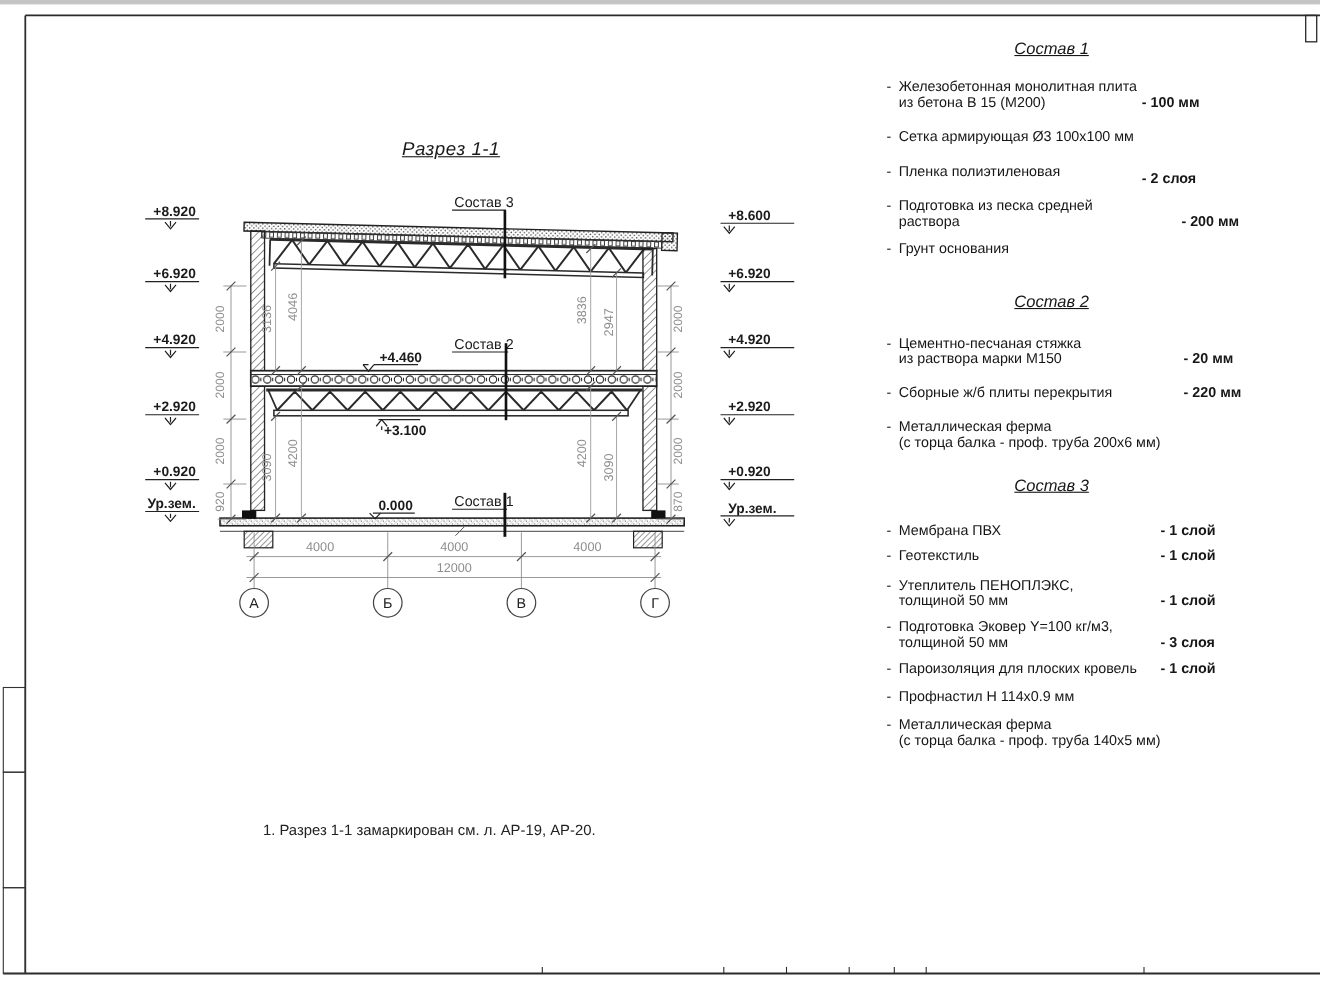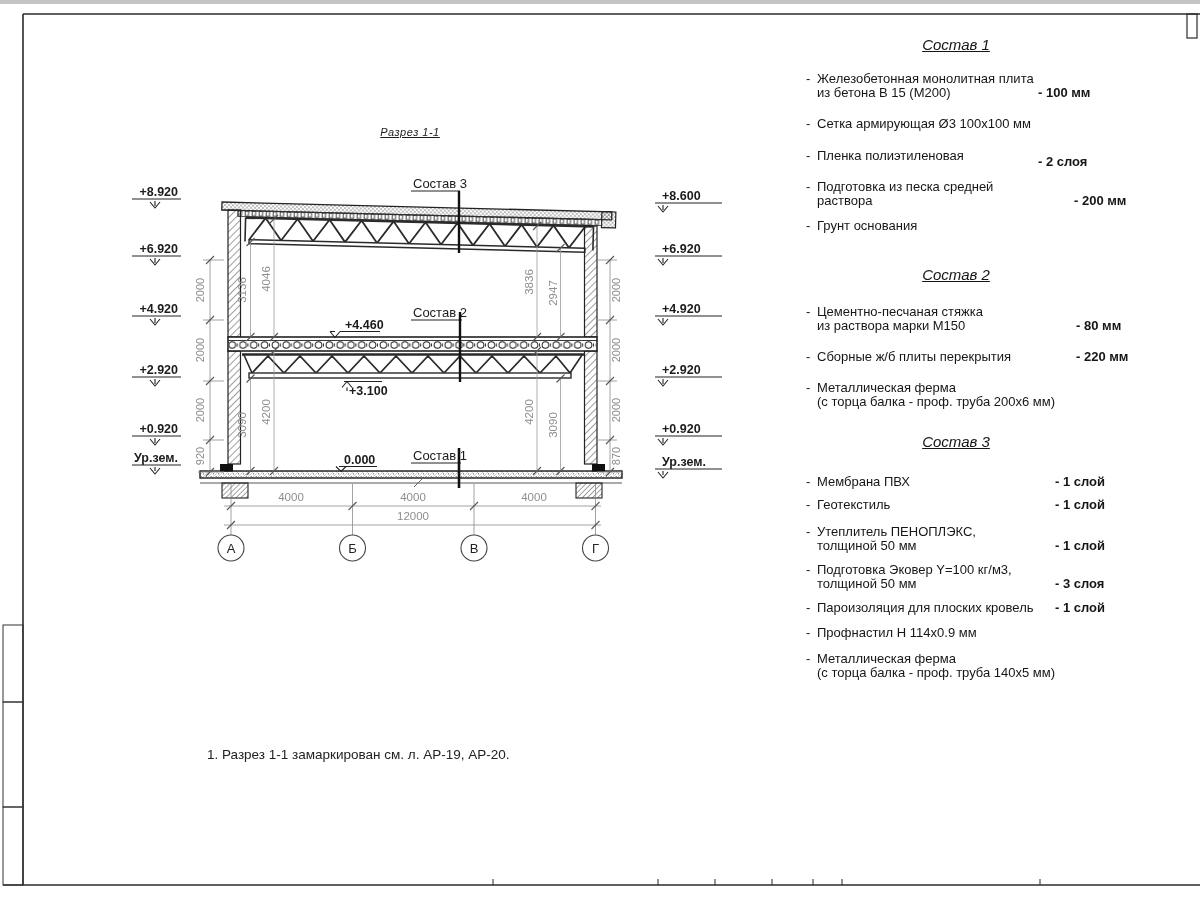--- a/index.html
+++ b/index.html
@@ -1,21 +1,21 @@
 <!DOCTYPE html>
 <html><head>
 <meta charset="utf-8">
 <style>
   html,body{margin:0;padding:0;background:#ffffff;}
   .page{position:relative;width:1200px;height:900px;background:#ffffff;overflow:hidden;
         font-family:"Liberation Sans",sans-serif;color:#1b1b1b;}
   .abs{position:absolute;}
-  .drawing-title{font-size:11px;font-style:italic;text-decoration:underline;text-align:center;
+  .drawing-title{font-size:17px;font-style:italic;text-decoration:underline;text-align:center;
         color:#1b1b1b;letter-spacing:.5px;}
-  .note{font-size:13.5px;color:#222;}
+  .note{font-size:13.5px;color:#222;margin-left:32px;}
   .comp-block{position:absolute;width:300px;}
   .comp-title{position:absolute;top:0;left:0;right:0;text-align:center;font-size:15px;
         font-style:italic;text-decoration:underline;color:#161616;}
   .comp-item{position:absolute;left:0;right:0;font-size:13px;line-height:14px;color:#161616;}
   .comp-item .dash{position:absolute;left:0;top:0;}
   .comp-item .lines{padding-left:11px;}
   .comp-item .val{position:absolute;white-space:nowrap;font-weight:bold;}
   svg text{font-family:"Liberation Sans",sans-serif;}
   .dimtxt{fill:#8e8e8e;font-size:11px;}
   .dimtxt2{fill:#8e8e8e;font-size:11.5px;}
@@ -374,21 +374,21 @@
         </div>
       </div>
       <div class="comp-block" style="left: 806px; top: 266px; height: 150px;">
         <div class="comp-title">Состав 2</div>
         <div class="comp-item" style="top: 39px;">
           <span class="dash">-</span>
           <div class="lines">
             <div>Цементно-песчаная стяжка</div>
             <div>из раствора марки М150</div>
           </div>
-          <span class="val" style="left: 270px; top: 14px;">- 80 мм</span>
+          <span class="val" style="left: 270px; top: 14px;">- 20 мм</span>
         </div>
         <div class="comp-item" style="top: 84px;">
           <span class="dash">-</span>
           <div class="lines">
             <div>Сборные ж/б плиты перекрытия</div>
           </div>
           <span class="val" style="left: 270px; top: 0px;">- 220 мм</span>
         </div>
         <div class="comp-item" style="top: 115px;">
           <span class="dash">-</span>

